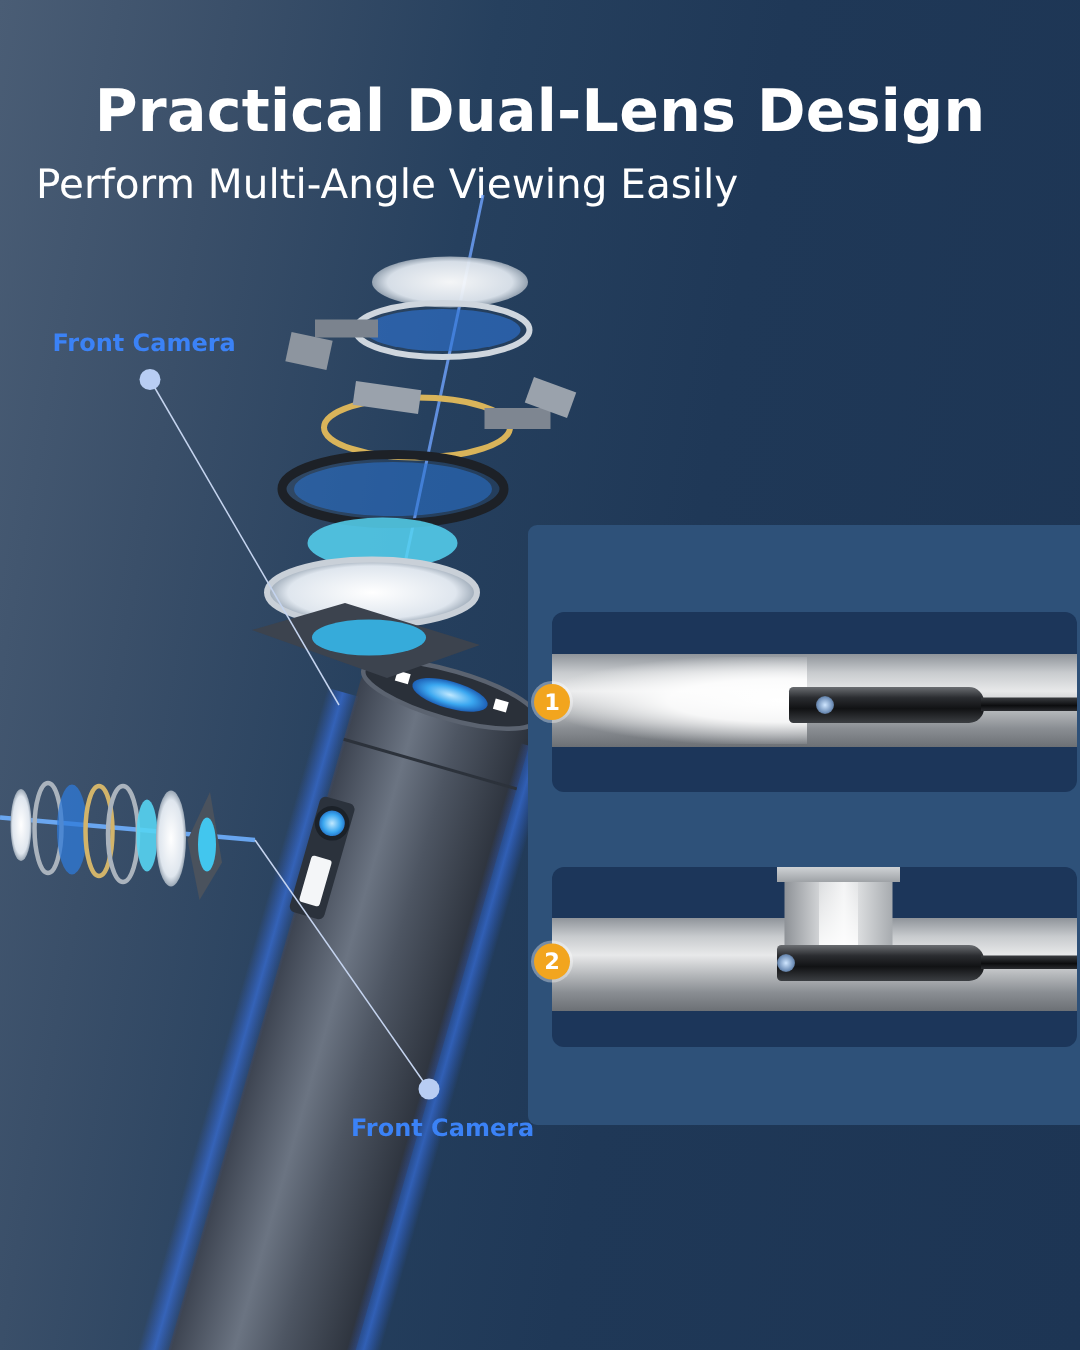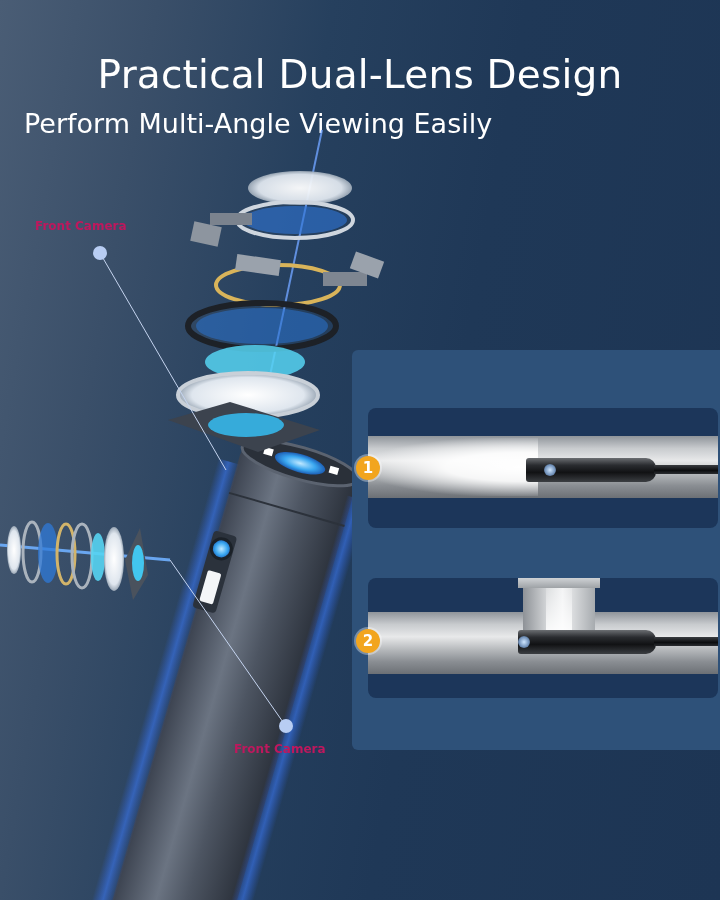--- a/index.html
+++ b/index.html
@@ -5,29 +5,29 @@
     * { margin: 0; padding: 0; box-sizing: border-box; }
     html, body { width: 720px; height: 900px; overflow: hidden; }
     body {
       position: relative;
       font-family: "DejaVu Sans", "Liberation Sans", sans-serif;
       background: linear-gradient(100deg, #4a5d75 0%, #3a4f69 18%, #26405e 38%, #1f3857 60%, #1d3554 100%);
       color: #fff;
     }
     .title {
       position: absolute; left: 0; top: 52px; width: 720px;
-      text-align: center; font-weight: normal; font-size: 39px; letter-spacing: 0.2px;
+      text-align: center; font-weight: bold; font-size: 39px; letter-spacing: 0.2px;
       color: #ffffff;
     }
     .subtitle {
       position: absolute; left: 0; top: 108px; width: 720px;
       text-align: left; font-size: 27px; color: #ffffff; margin-left: 24px;
     }
     .callout-label {
-      position: absolute; font-size: 12px; font-weight: bold; color: #be185d;
+      position: absolute; font-size: 16px; font-weight: bold; color: #3b82f6;
     }
     .callout-dot {
       position: absolute; width: 14px; height: 14px; border-radius: 50%;
       background: #b8cdf3;
     }
     svg.art { position: absolute; left: 0; top: 0; }
 
     .panel {
       position: absolute; left: 352px; top: 350px; width: 368px; height: 400px;
       background: #2e5179; border-radius: 6px 0 0 6px;

